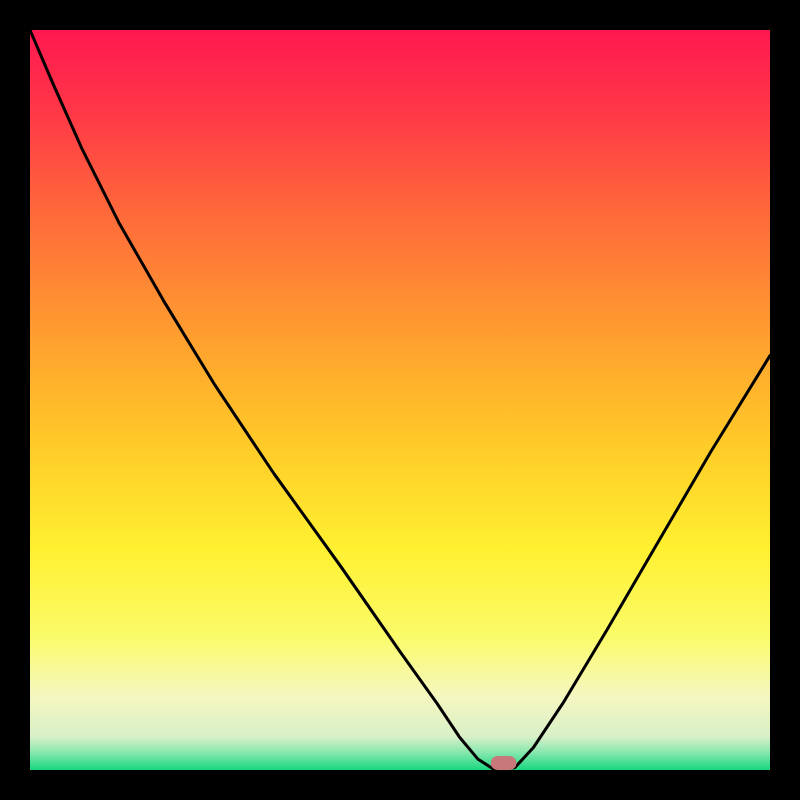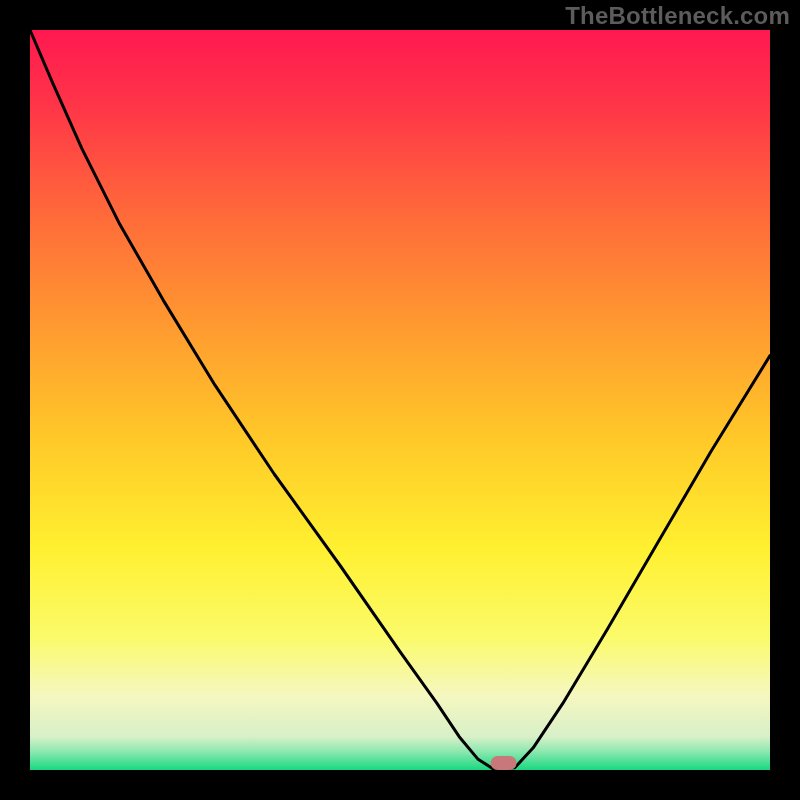--- a/index.html
+++ b/index.html
@@ -29,21 +29,20 @@
   svg.chart {
     position: absolute;
     left: 0;
     top: 0;
   }
 </style>
 </head>
 <body>
 
 <div class="container">
-  <div class="watermark">TheBottleneck.com</div>
   <svg class="chart" width="800" height="800" viewBox="0 0 800 800">
     <defs>
       <linearGradient id="bg-grad" x1="0" y1="0" x2="0" y2="1">
           <stop offset="0%" stop-color="#ff1850"></stop>
           <stop offset="10%" stop-color="#ff3448"></stop>
           <stop offset="25%" stop-color="#ff6a3a"></stop>
           <stop offset="40%" stop-color="#ff9a30"></stop>
           <stop offset="55.00000000000001%" stop-color="#ffc828"></stop>
           <stop offset="70%" stop-color="#fff030"></stop>
           <stop offset="82%" stop-color="#fbfb6a"></stop>

